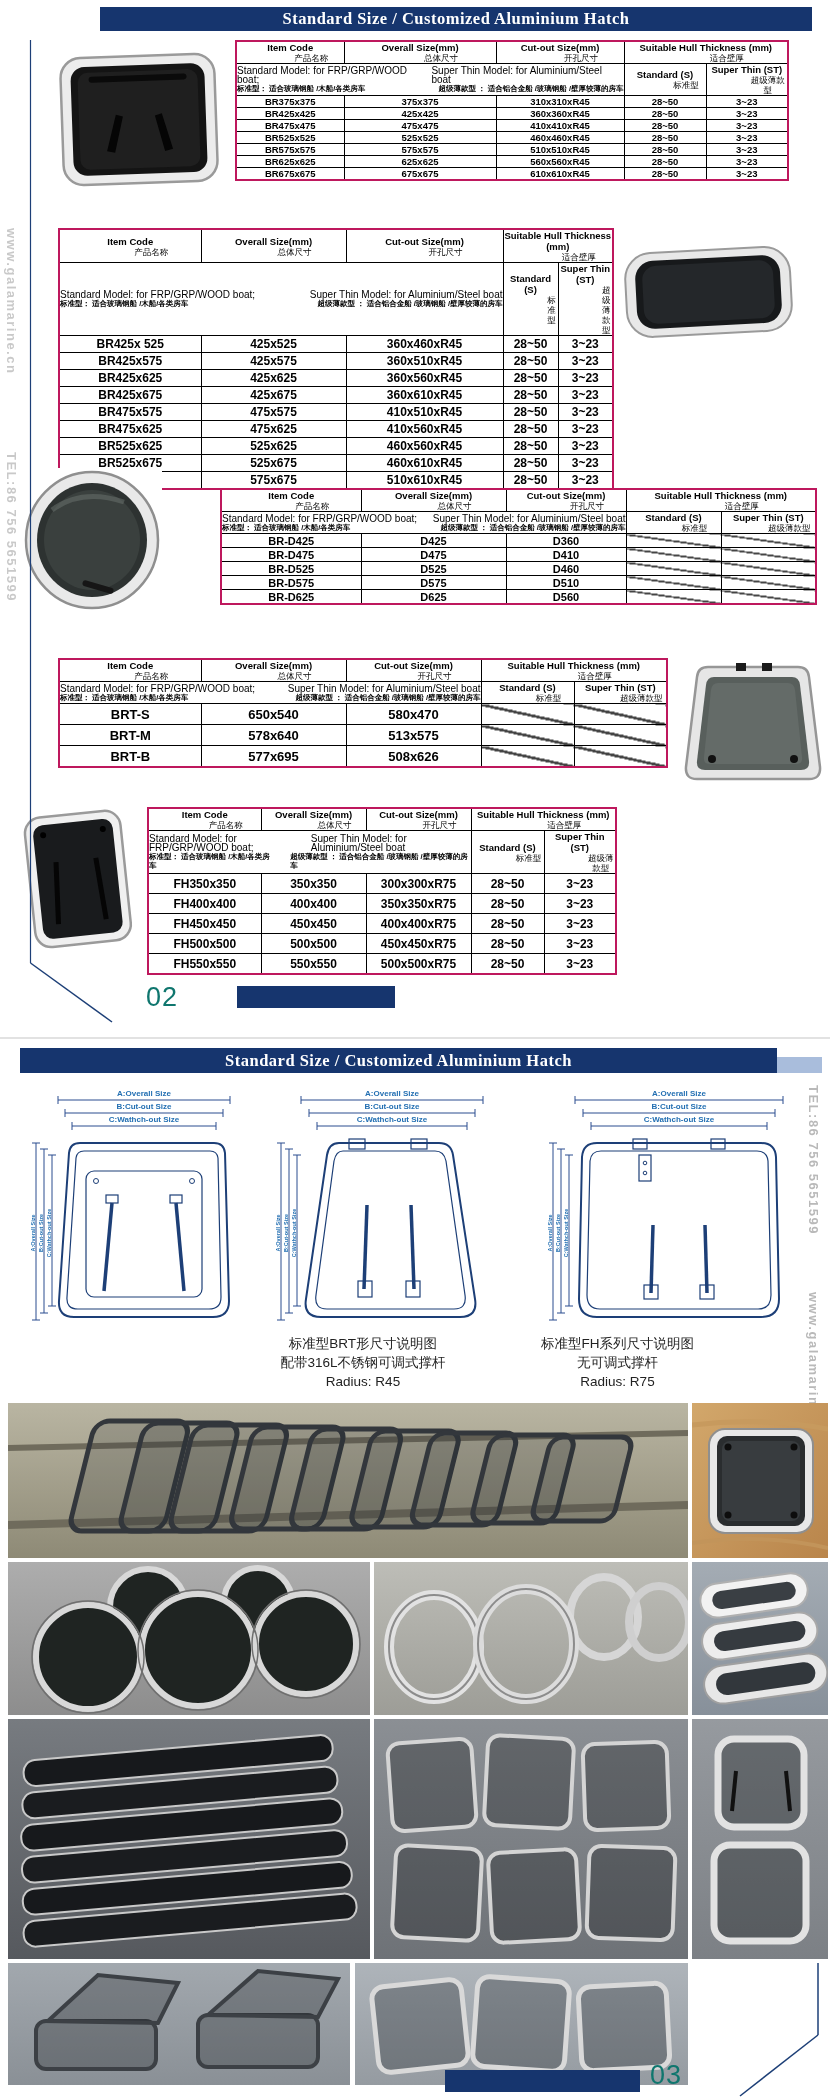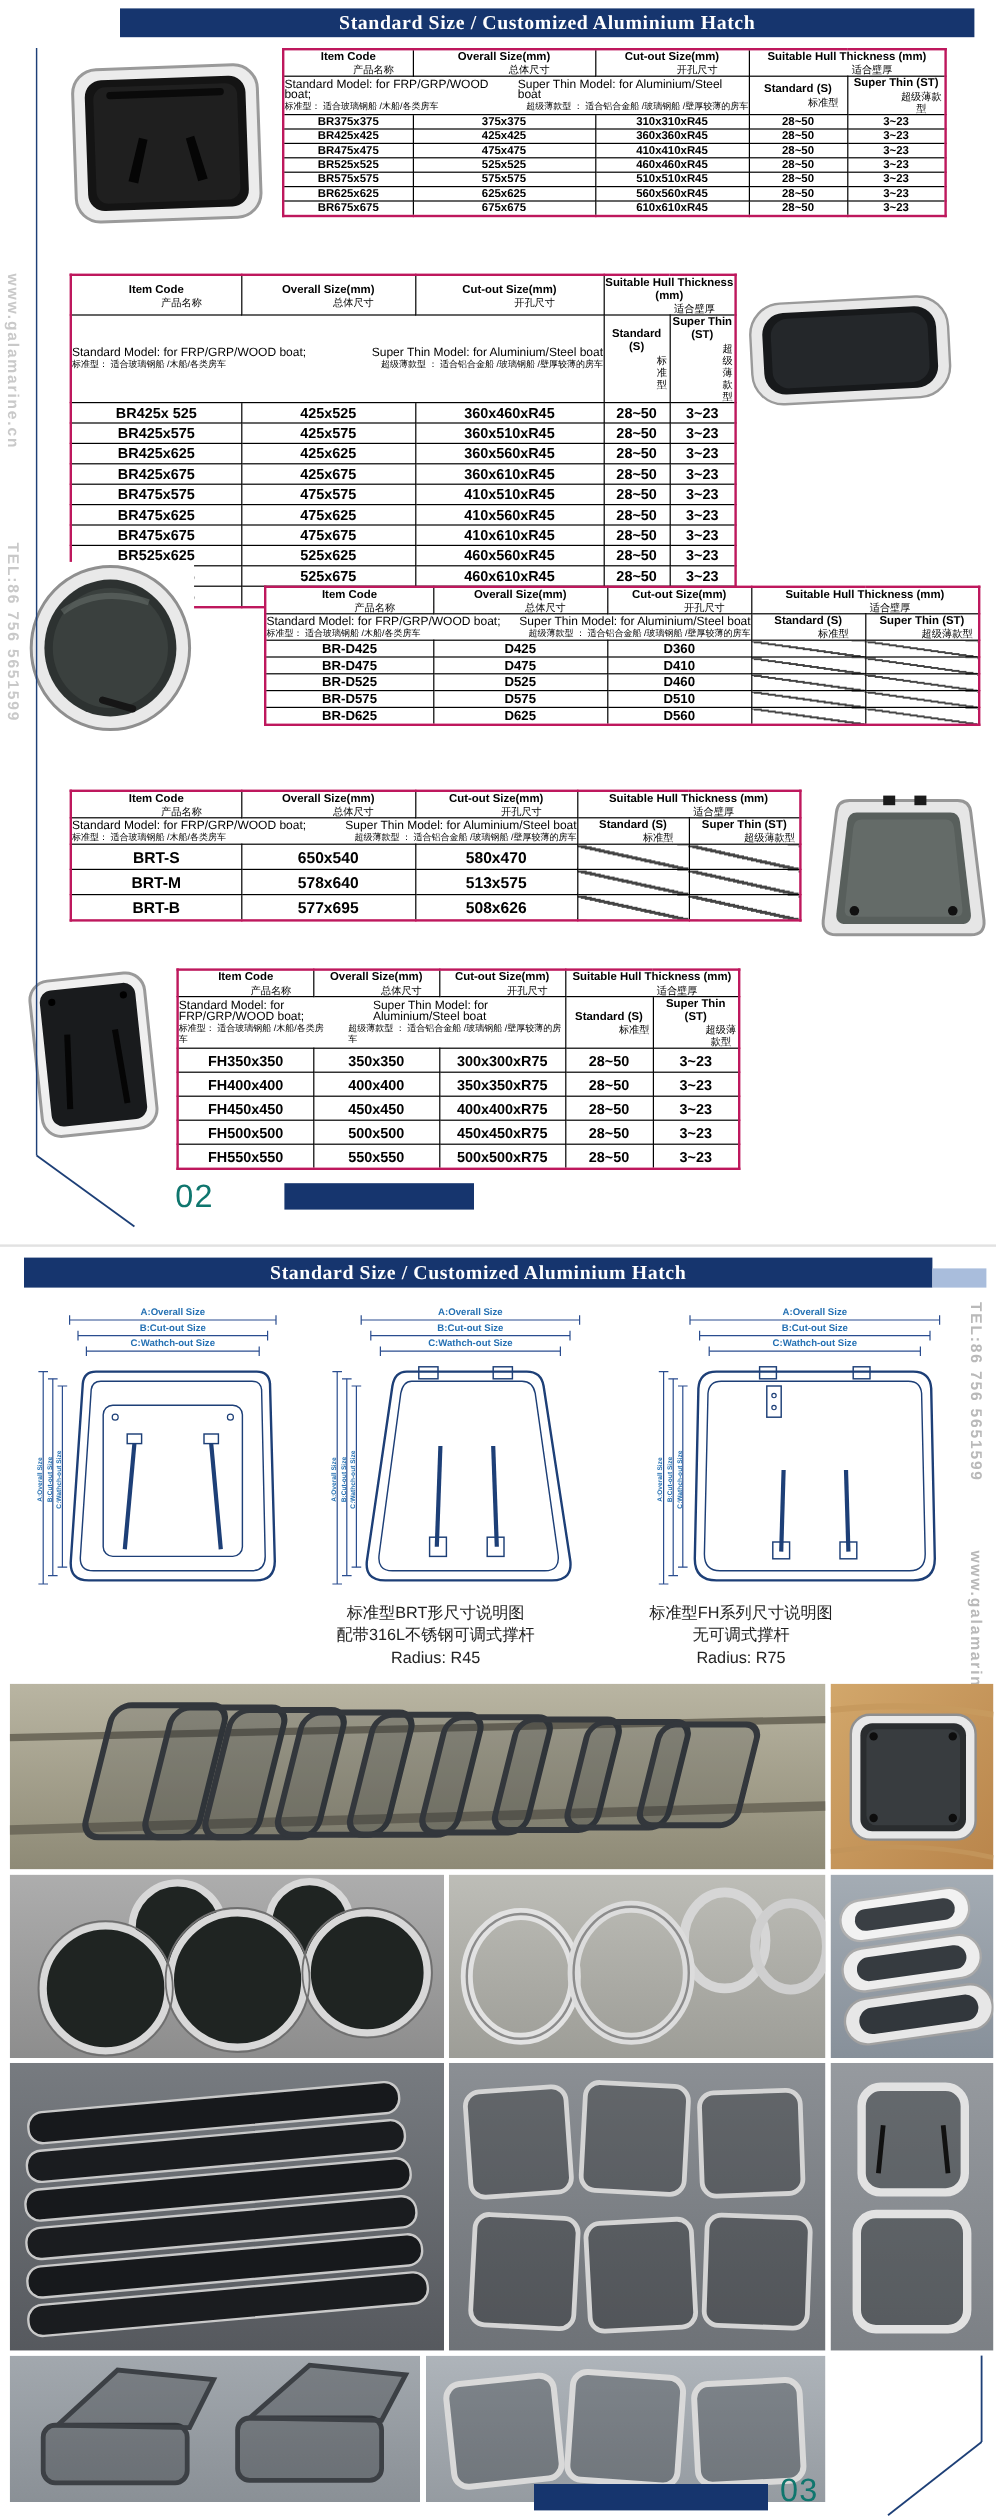--- a/index.html
+++ b/index.html
@@ -29,21 +29,21 @@
   .bar03{left:445px;top:2070px;width:195px;height:22px;}
   
   .tblwrap{position:absolute;}
   .tblwrap table{width:100%;border-collapse:collapse;table-layout:fixed;border:2px solid #be185d;}
   .tblwrap th,.tblwrap td{border:1.5px solid #000;padding:0;text-align:center;vertical-align:middle;}
   .h .en{font-weight:bold;font-size:9.5px;line-height:11px;}
   .h .zh{font-weight:normal;font-size:8.5px;line-height:10px;padding-left:42px;}
   .h{padding:1px 0 2px 0;background:#fff;}
   .note{padding:1px 3px;}
   .nrow{display:flex;justify-content:space-between;font-weight:normal;font-size:10px;line-height:9px;text-align:left;}
-  .nrow.zh2{font-weight:normal;font-size:7.5px;gap:16px;}
+  .nrow.zh2{font-weight:bold;font-size:7.5px;gap:16px;}
   tbody td{font-weight:bold;}
   .t1{left:235px;top:40px;width:552px;}
   .t2{left:58px;top:228px;width:554px;}
   .t3{left:220px;top:488px;width:595px;}
   .t4{left:58px;top:658px;width:608px;}
   .t5{left:147px;top:807px;width:468px;}
   .t1 tbody td{height:11px;font-size:9.5px;}
   .t2 tbody td{height:16px;font-size:12px;}
   .t3 tbody td{height:13px;font-size:11px;}
   .t4 tbody td{height:20px;font-size:13px;}
@@ -296,27 +296,20 @@
             <td>3~23</td>
           </tr>
           <tr>
             <td>BR475x625</td>
             <td>475x625</td>
             <td>410x560xR45</td>
             <td>28~50</td>
             <td>3~23</td>
           </tr>
           <tr>
-            <td>BR475x675</td>
-            <td>475x675</td>
-            <td>410x610xR45</td>
-            <td>28~50</td>
-            <td>3~23</td>
-          </tr>
-          <tr>
             <td>BR525x625</td>
             <td>525x625</td>
             <td>460x560xR45</td>
             <td>28~50</td>
             <td>3~23</td>
           </tr>
           <tr>
             <td>BR525x675</td>
             <td>525x675</td>
             <td>460x610xR45</td>

